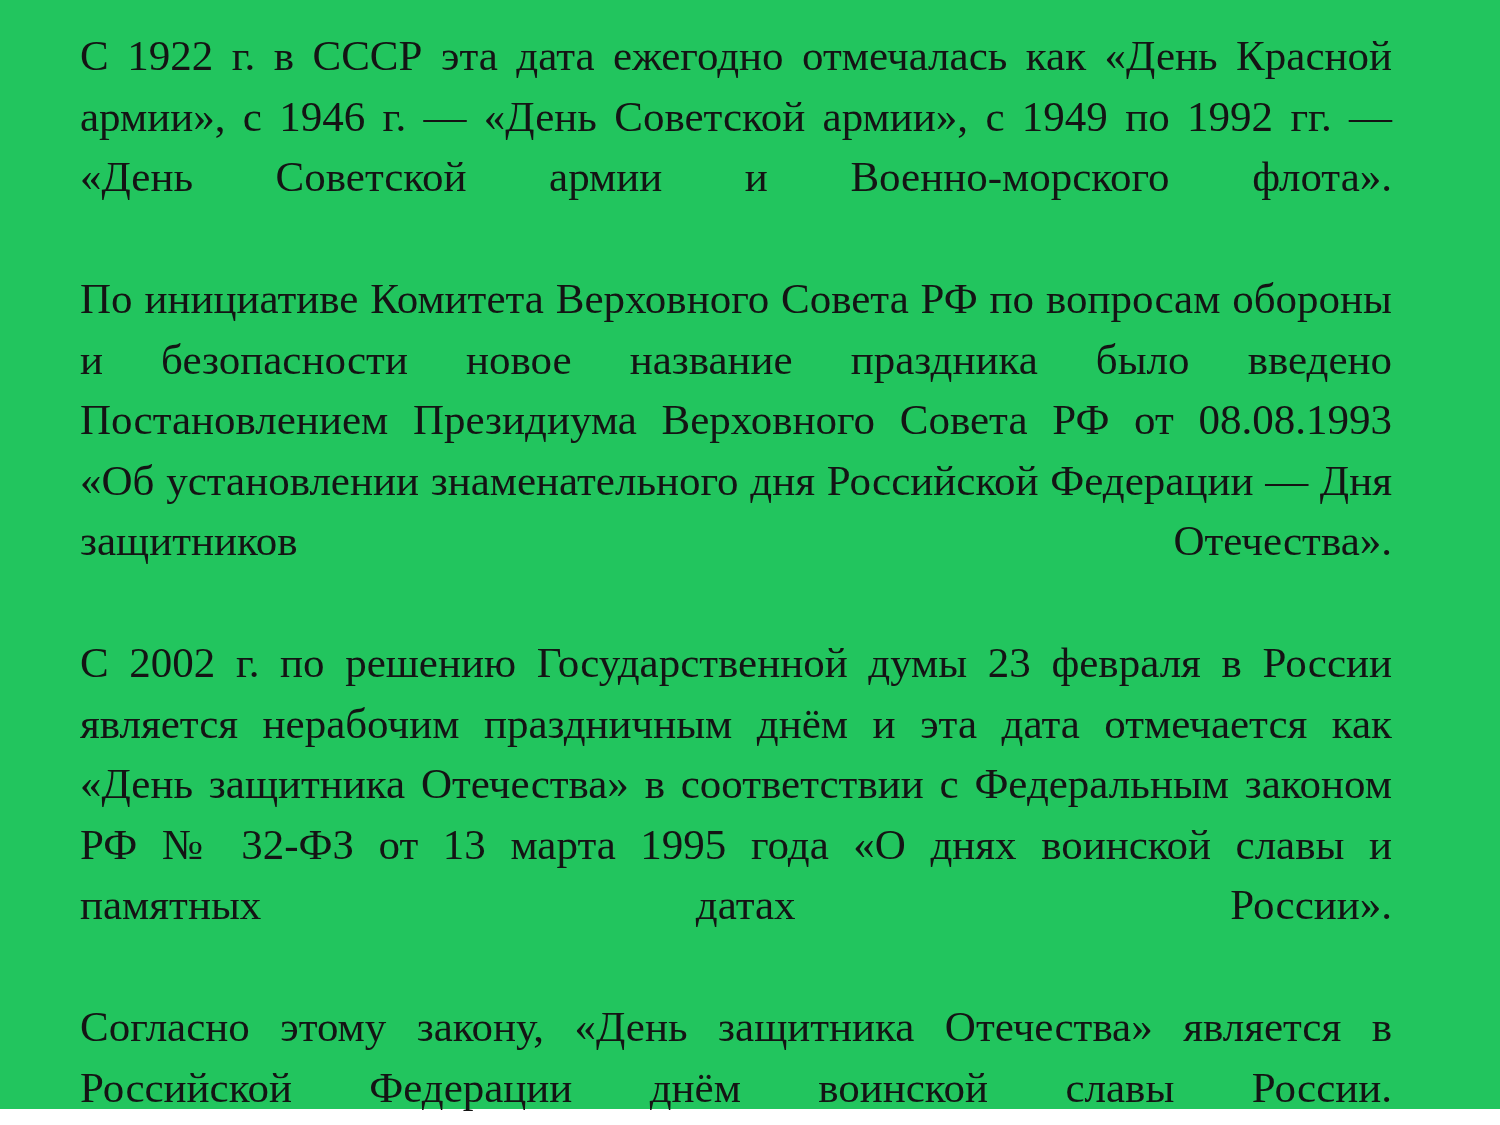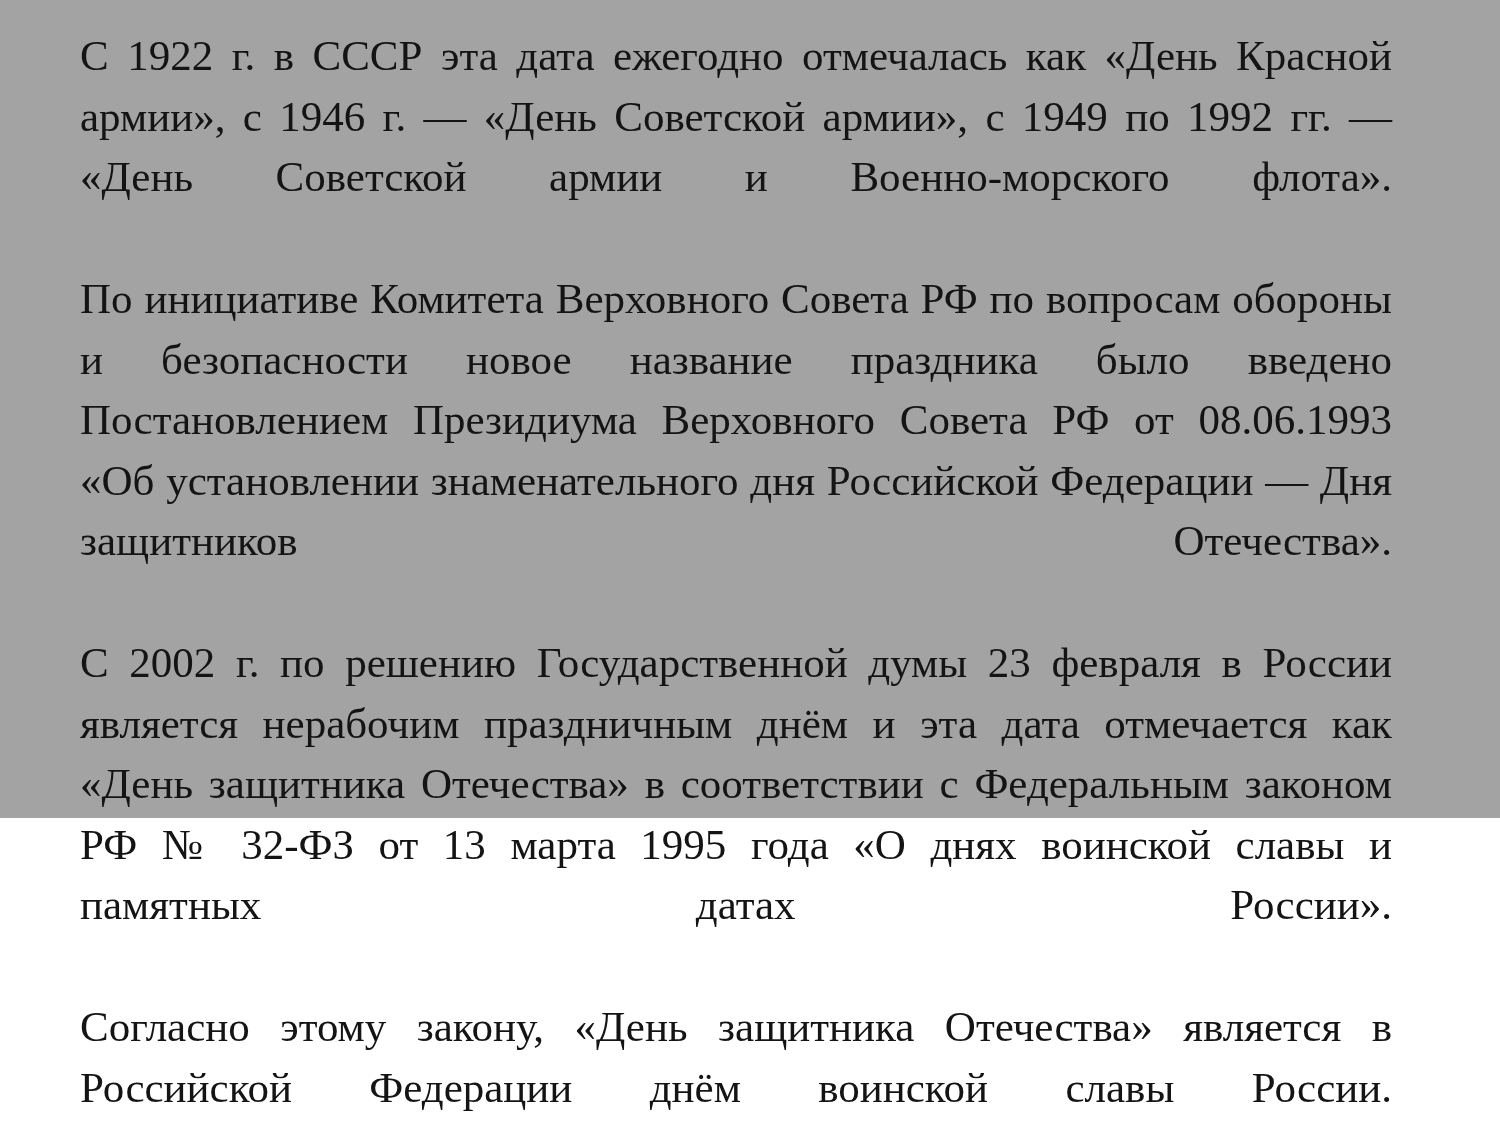--- a/index.html
+++ b/index.html
@@ -10,23 +10,23 @@
   body {
     width: 1500px;
     height: 1125px;
     overflow: hidden;
     font-family: "Liberation Serif", serif;
     color: #0a0a0a;
   }
   .page {
     box-sizing: border-box;
     width: 1500px;
-    height: 818px;
+    height: 1109px;
     padding: 26px 108px 0 80px;
-    background: #a3a3a3;
+    background: #22c55e;
   }
   .para {
     font-family: "Liberation Serif", serif;
     font-size: 43px;
     line-height: 60.5px;
     text-align: justify;
     text-justify: inter-word;
     color: #141414;
     margin: 0 0 1px 0;
     -webkit-hyphens: none;
@@ -37,16 +37,16 @@
     content: "";
     display: inline-block;
     width: 100%;
   }
 </style>
 </head>
 <body>
 
 <div class="page">
   <p class="para">С 1922 г. в СССР эта дата ежегодно отмечалась как «День Красной армии», с 1946 г. — «День Советской армии», с 1949 по 1992 гг. — «День Советской армии и Военно-морского флота».</p>
-  <p class="para">По инициативе Комитета Верховного Совета РФ по вопросам обороны и безопасности новое название праздника было введено Постановлением Президиума Верховного Совета РФ от 08.06.1993 «Об установлении знаменательного дня Российской Федерации — Дня защитников Отечества».</p>
+  <p class="para">По инициативе Комитета Верховного Совета РФ по вопросам обороны и безопасности новое название праздника было введено Постановлением Президиума Верховного Совета РФ от 08.08.1993 «Об установлении знаменательного дня Российской Федерации — Дня защитников Отечества».</p>
   <p class="para">С 2002 г. по решению Государственной думы 23 февраля в России является нерабочим праздничным днём и эта дата отмечается как «День защитника Отечества» в соответствии с Федеральным законом РФ № 32-ФЗ от 13 марта 1995 года «О днях воинской славы и памятных датах России».</p>
   <p class="para">Согласно этому закону, «День защитника Отечества» является в Российской Федерации днём воинской славы России.</p>
 </div>
 
 </body></html>

